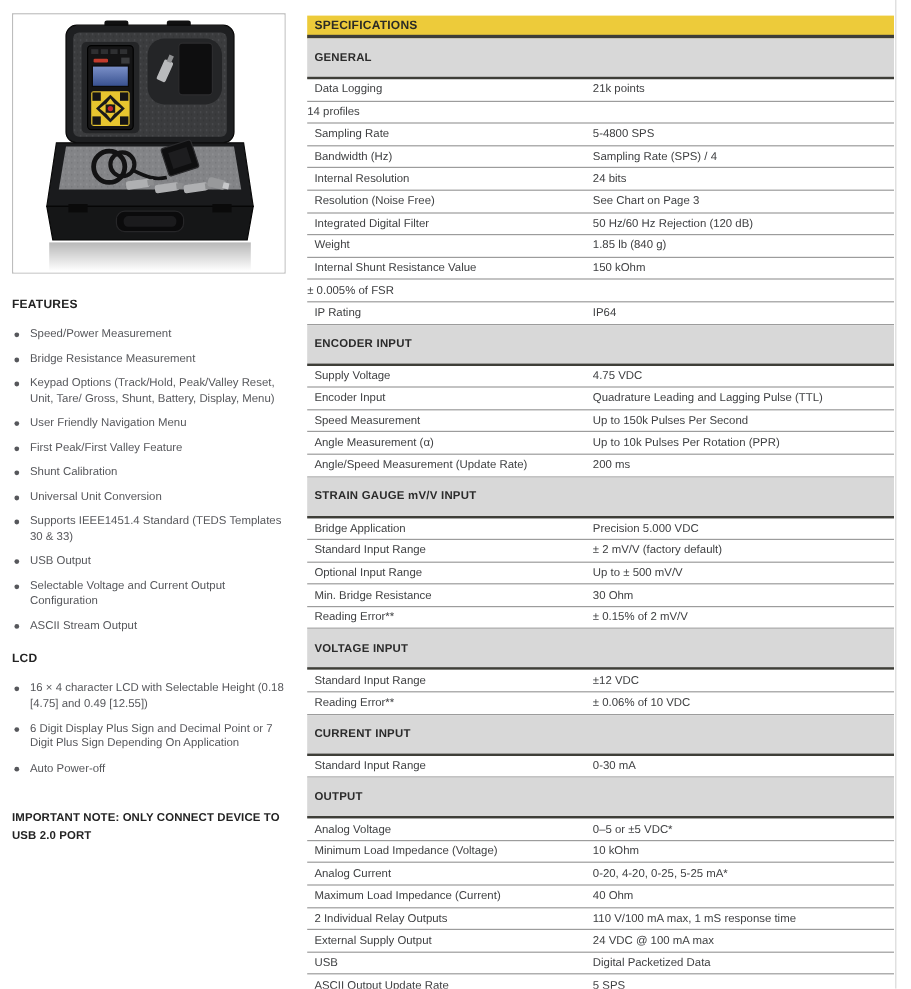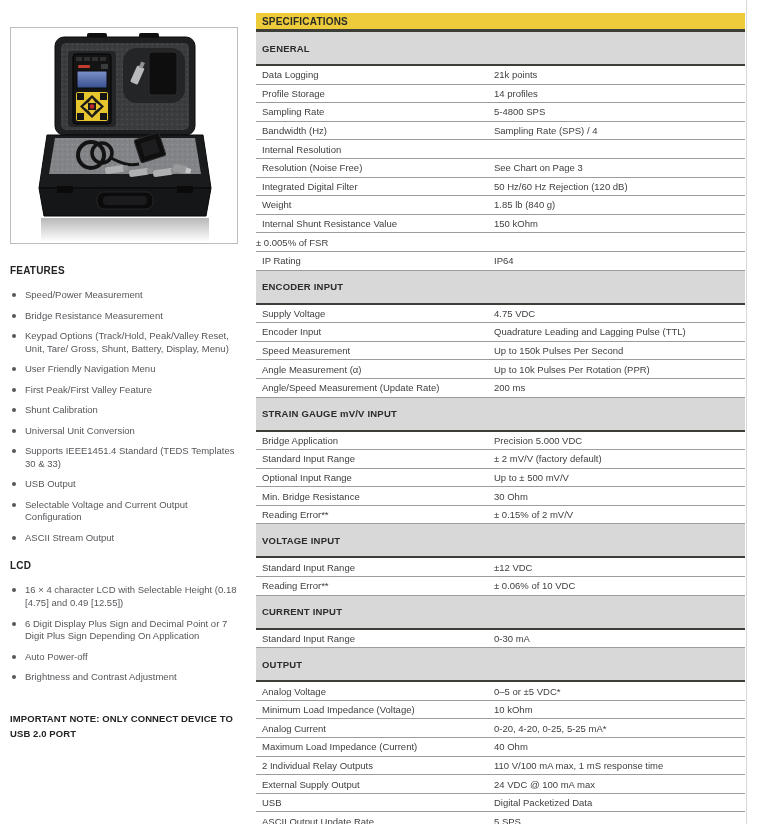--- a/index.html
+++ b/index.html
@@ -16,21 +16,21 @@
   body{
     position:relative;
     width:759px;height:824px;
     font-family:"Liberation Sans",sans-serif;
     color:var(--text-dark);
     overflow:hidden;
   }
   .page-edge{position:absolute;left:746px;top:0;width:1px;height:824px;background:var(--page-edge);}
 
   
-  .left-col{position:absolute;left:10px;top:27px;width:232px;}
+  .left-col{position:absolute;left:10px;top:11px;width:232px;}
   .photo-frame{
     width:228px;height:217px;border:1px solid #BDBDBD;background:#fff;
     margin-bottom:21px;overflow:hidden;
   }
   .section-title{
     font-size:10px;font-weight:bold;color:var(--text-black);
     letter-spacing:.2px;margin-bottom:9px;
   }
   ul.bullets{list-style:none;margin-bottom:4px;margin-top:13px;}
   ul.bullets li{
@@ -196,49 +196,48 @@
         <li>ASCII Stream Output</li>
       </ul>
   </div>
 
   <div class="lcd-block">
     <div class="section-title">LCD</div>
     <ul class="bullets">
         <li>16 × 4 character LCD with Selectable Height (0.18 [4.75] and 0.49 [12.55])</li>
         <li>6 Digit Display Plus Sign and Decimal Point or 7 Digit Plus Sign Depending On Application</li>
         <li>Auto Power-off</li>
-        <li>Brightness and Contrast Adjustment</li>
       </ul>
   </div>
 
   <div class="important-note">IMPORTANT NOTE: ONLY CONNECT DEVICE TO USB 2.0 PORT</div>
 </div>
 
 <div class="right-col">
   <div class="spec-title">SPECIFICATIONS</div>
   <div>
       <div class="sec-header">GENERAL</div>
       <div class="spec-row">
         <div class="spec-label">Data Logging</div>
         <div class="spec-value">21k points</div>
       </div>
       <div class="spec-row">
-        <div class="spec-label">Profile Storage</div>
         <div class="spec-value">14 profiles</div>
       </div>
       <div class="spec-row">
         <div class="spec-label">Sampling Rate</div>
         <div class="spec-value">5-4800 SPS</div>
       </div>
       <div class="spec-row">
         <div class="spec-label">Bandwidth (Hz)</div>
         <div class="spec-value">Sampling Rate (SPS) / 4</div>
       </div>
       <div class="spec-row">
         <div class="spec-label">Internal Resolution</div>
+        <div class="spec-value">24 bits</div>
       </div>
       <div class="spec-row">
         <div class="spec-label">Resolution (Noise Free)</div>
         <div class="spec-value">See Chart on Page 3</div>
       </div>
       <div class="spec-row">
         <div class="spec-label">Integrated Digital Filter</div>
         <div class="spec-value">50 Hz/60 Hz Rejection (120 dB)</div>
       </div>
       <div class="spec-row">

